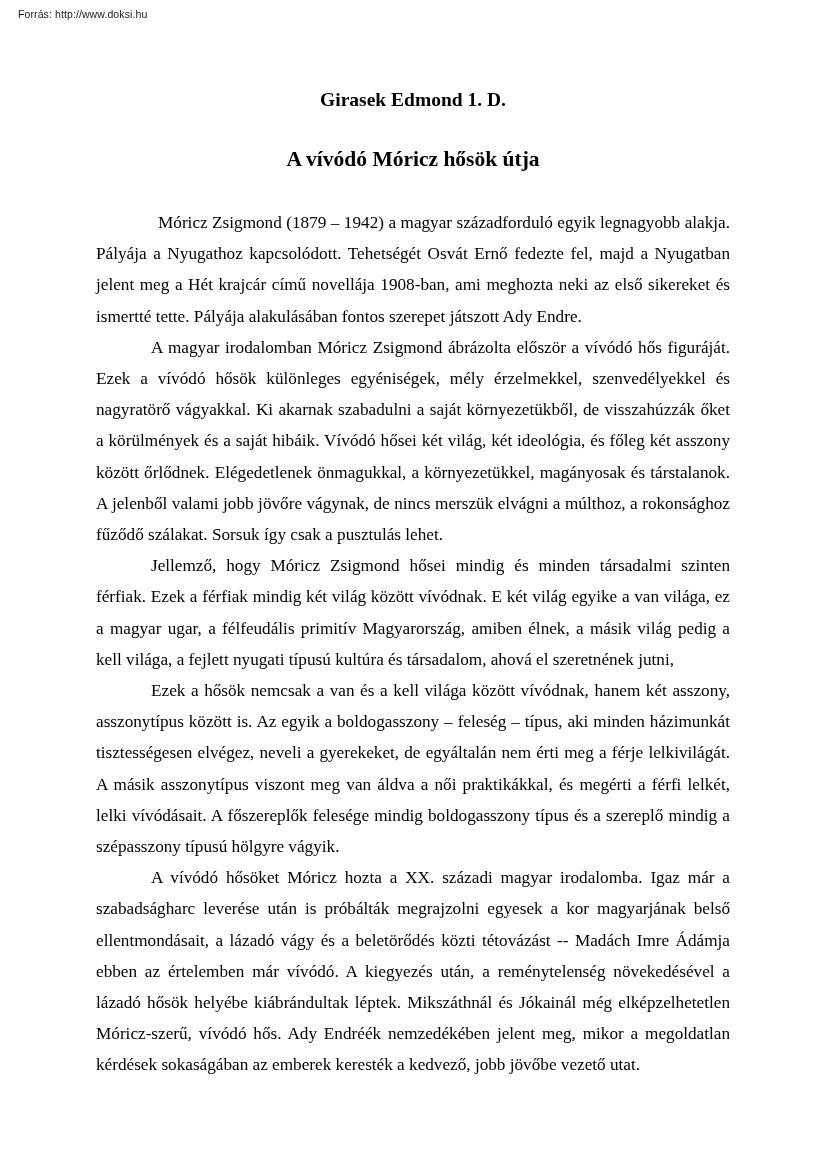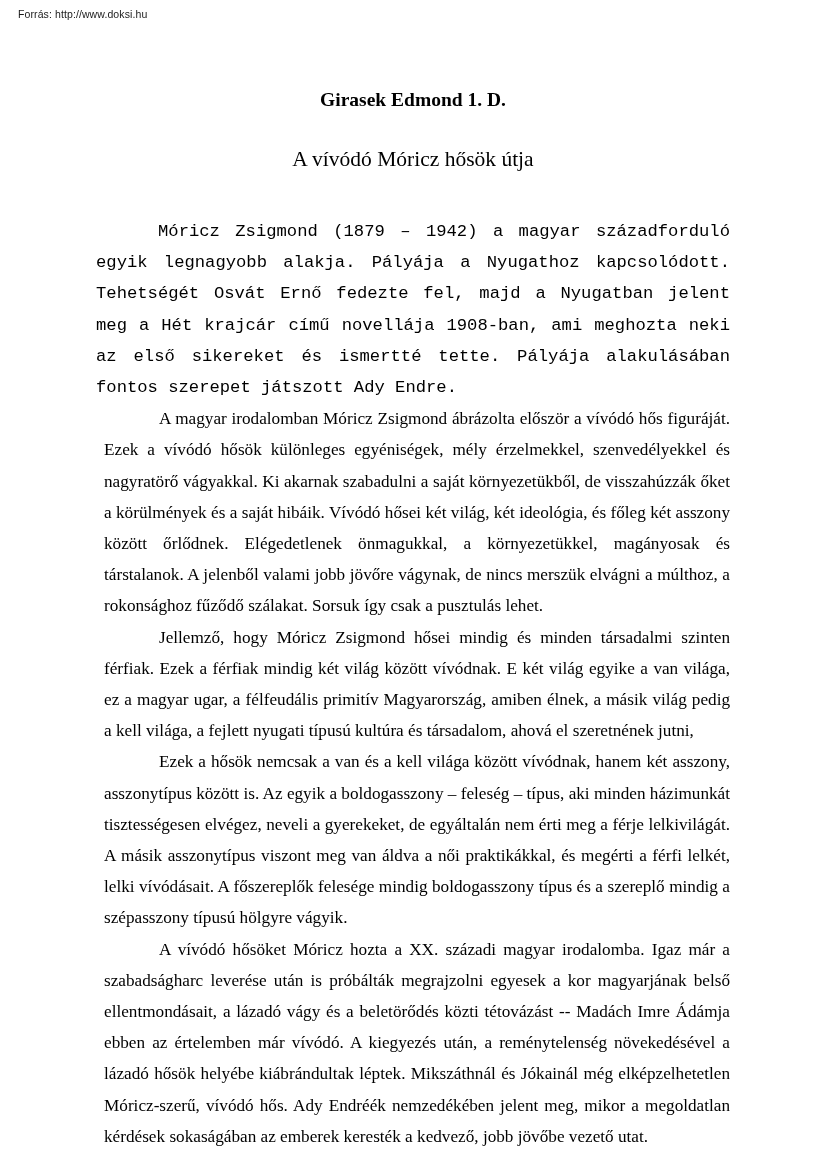--- a/index.html
+++ b/index.html
@@ -40,44 +40,42 @@
   .doc-title {
     text-align: center;
     font-weight: bold;
     font-size: 19.5px;
     line-height: 31px;
     margin: 0;
     padding: 0;
   }
   .doc-subtitle {
     text-align: center;
-    font-weight: normal;
+    font-weight: bold;
     font-size: 21.5px;
     line-height: 31px;
     margin: 0;
     padding: 0;
     margin-top: 29px;
   }
   .body-text {
     font-size: 17.2px;
     line-height: 31.2px;
     text-align: justify;
     text-justify: inter-word;
     margin: 0;
     padding: 0;
     hyphens: none;
   }
   .body-text.first-para {
-    margin-top: 41px;
+    margin-top: 32px;
     text-indent: 62px;
-    font-family: Liberation Mono, monospace;
   }
   .body-text.para {
     text-indent: 55px;
-    margin-left: 8px;
   }
 </style>
 </head>
 <body>
 
 <div class="page">
 
   <div class="source-header">Forrás: http://www.doksi.hu</div>
 
   <div class="content">

